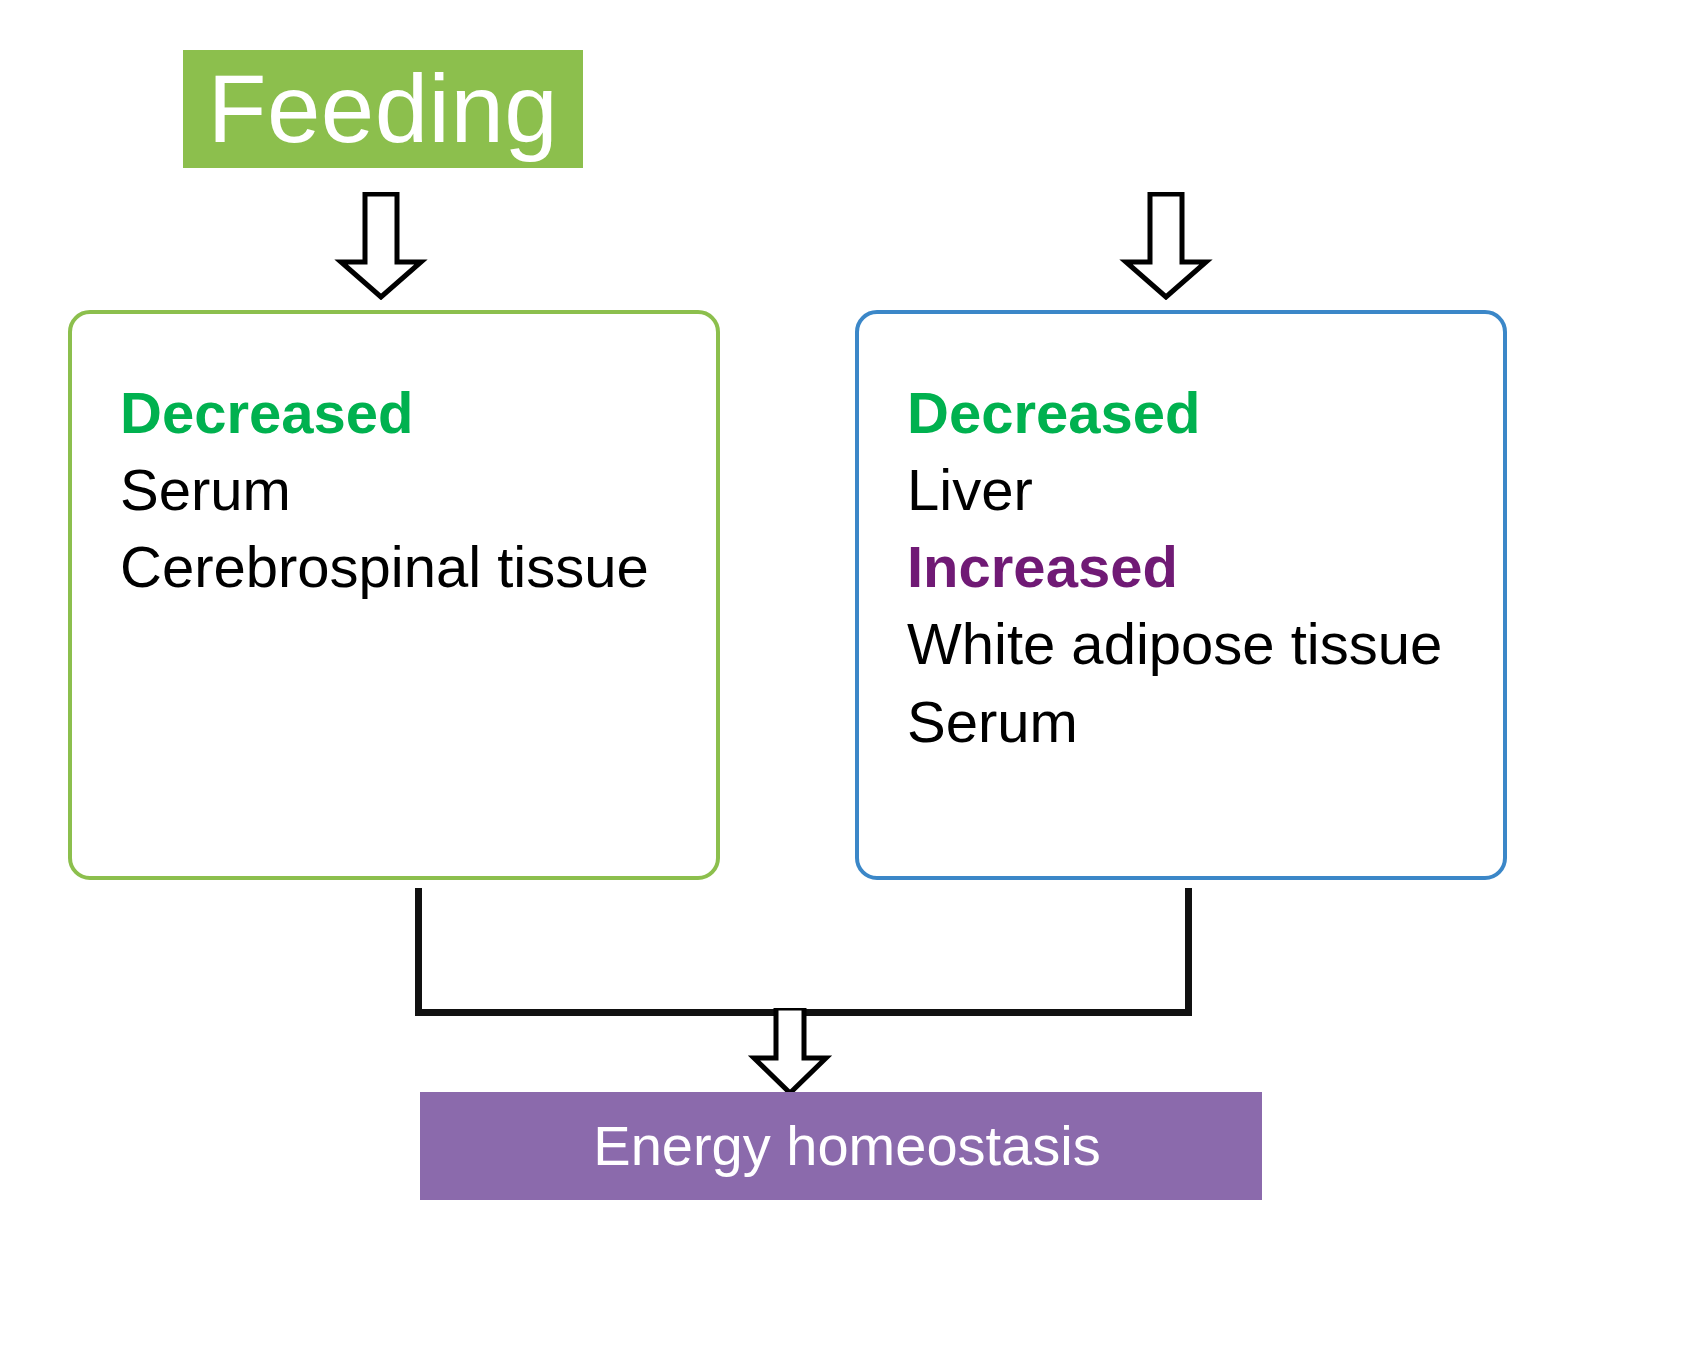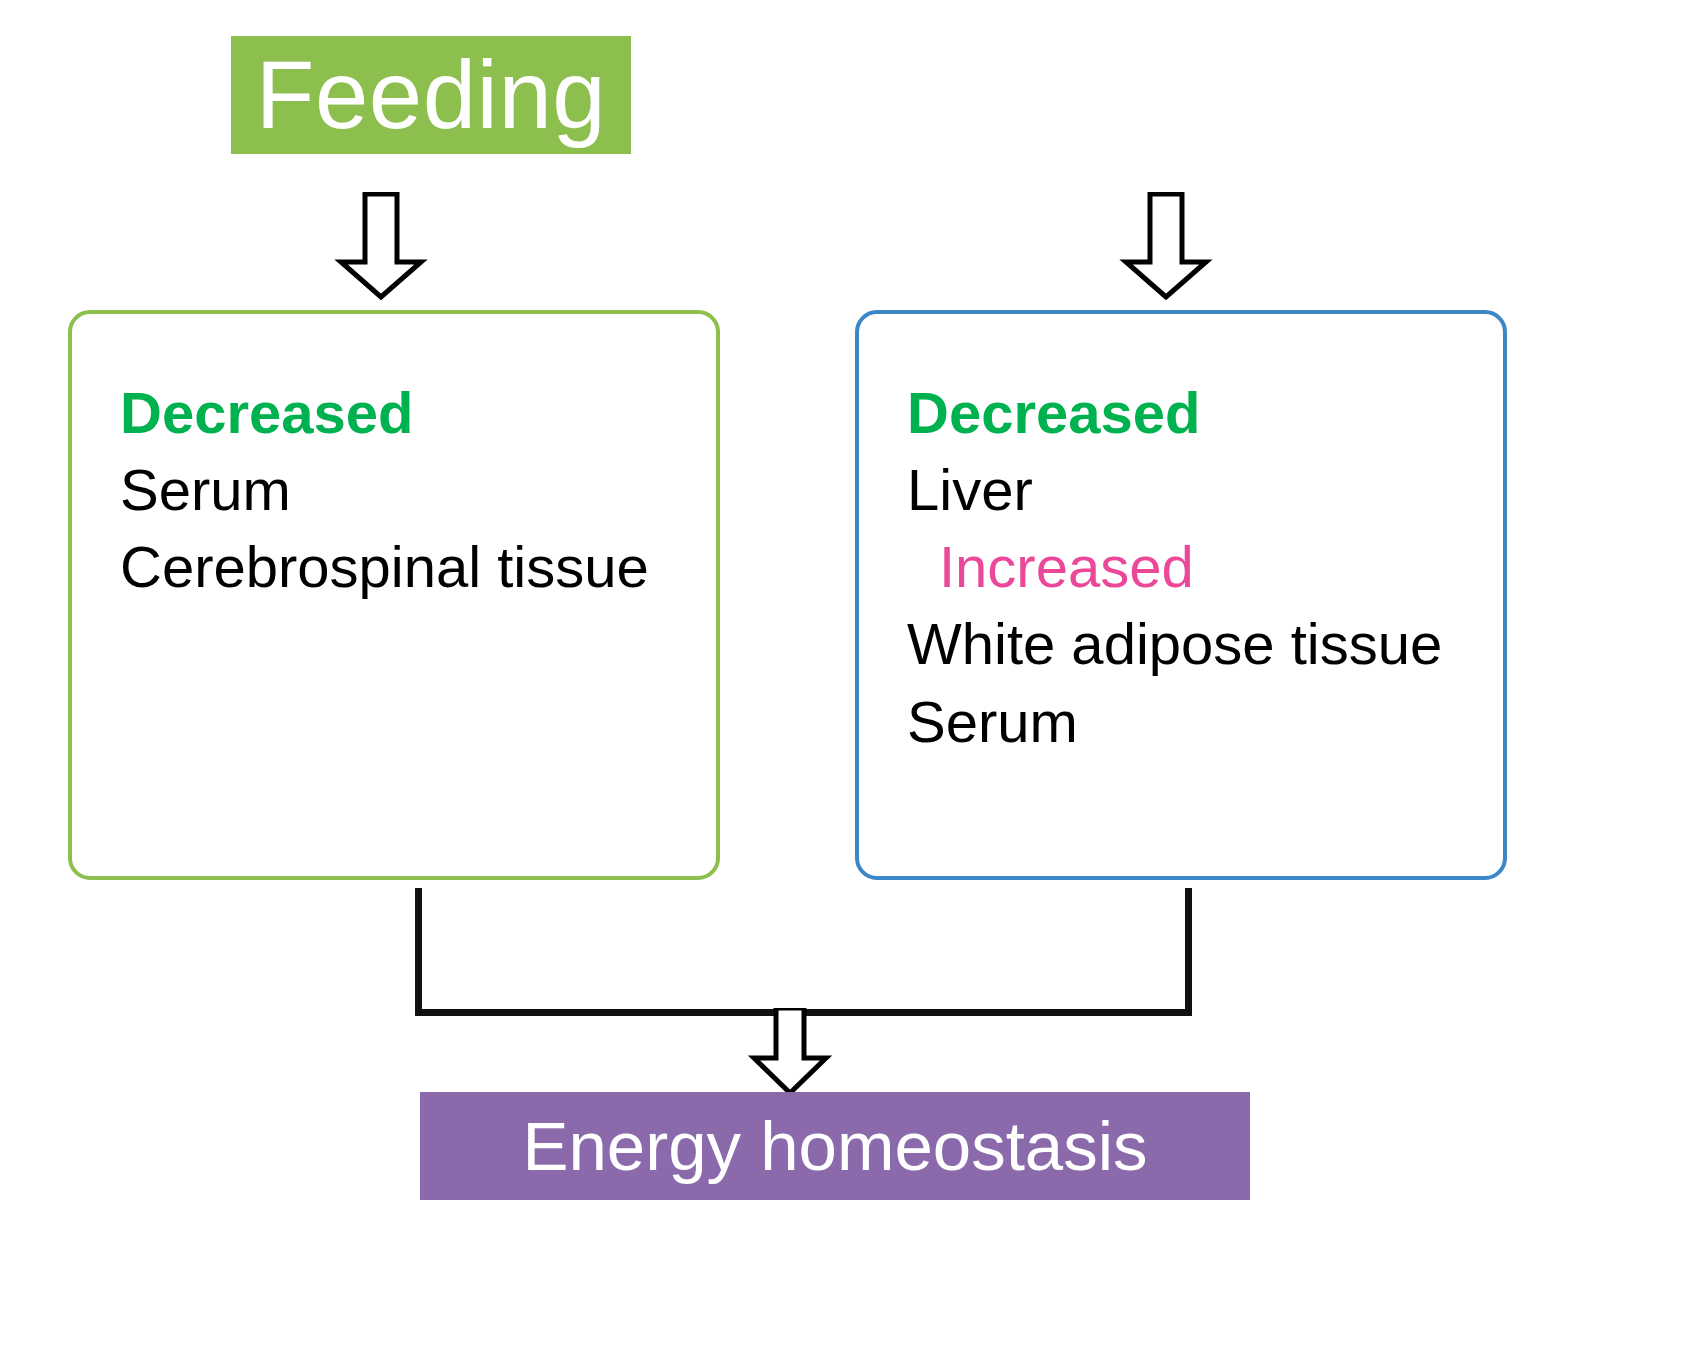--- a/index.html
+++ b/index.html
@@ -25,26 +25,25 @@
     align-items: center;
     justify-content: center;
     color: #ffffff;
     font-weight: 400;
     letter-spacing: 0.5px;
     line-height: 1;
     white-space: nowrap;
   }
   #banner-feeding {
     left: 183px;
-    top: 36px;
+    top: 50px;
     width: 400px;
     height: 118px;
     background: #8CBF4D;
     font-size: 96px;
-    margin-left: 48px;
   }
   #banner-fasting {
     left: 960px;
     top: 44px;
     width: 416px;
     height: 124px;
     background: #00AFC8;
     font-size: 96px;
   }
 
@@ -88,23 +87,22 @@
     line-height: 1.33;
     color: #000000;
     white-space: nowrap;
     font-weight: 400;
   }
   .line.heading-dec {
     color: #00B14F;
     font-weight: bold;
   }
   .line.heading-inc {
-    color: #ec4899;
-    font-weight: normal;
-    margin-left: 32px;
+    color: #701a75;
+    font-weight: bold;
   }
 
   
   .bracket-arm {
     position: absolute;
     width: 7px;
     background: #111111;
   }
   #bracket-arm-left  { left: 415px;  top: 888px; height: 128px; }
   #bracket-arm-right { left: 1185px; top: 888px; height: 128px; }
@@ -122,23 +120,24 @@
     position: absolute;
     left: 420px;
     top: 1092px;
     width: 830px;
     height: 108px;
     background: #8B6AAC;
     display: flex;
     align-items: center;
     justify-content: center;
     color: #ffffff;
-    font-size: 69px;
+    font-size: 56px;
     line-height: 1;
     white-space: nowrap;
+    padding-left: 12px;
   }
 </style>
 </head>
 <body>
 
 <div id="canvas">
 
   <div id="banner-feeding" class="banner">Feeding</div>
 
 

